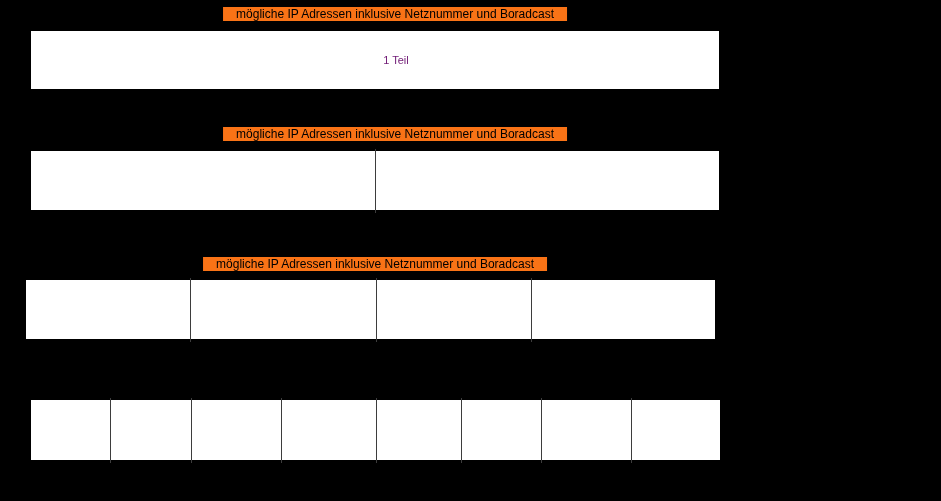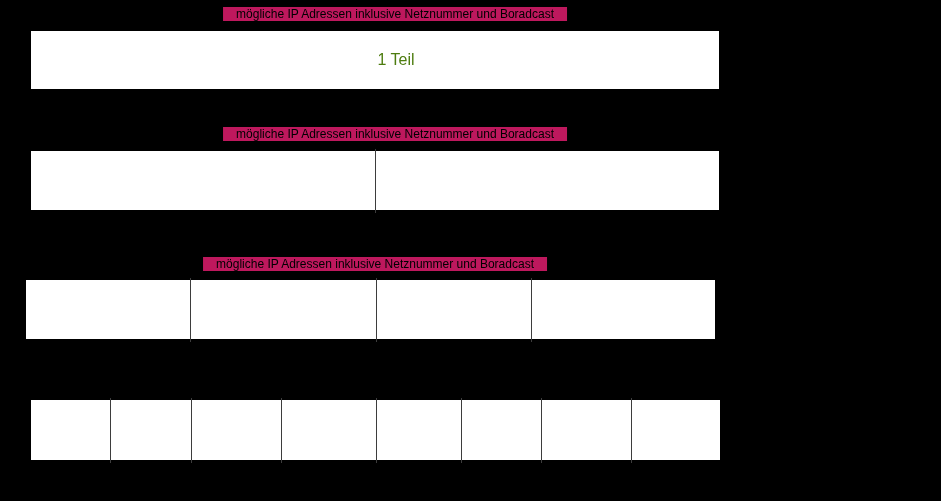--- a/index.html
+++ b/index.html
@@ -15,21 +15,21 @@
   }
   .canvas {
     position: relative;
     width: 941px;
     height: 501px;
     background: #000000;
   }
   .sec-title {
     position: absolute;
     transform: translateX(-50%);
-    background: #be185d;
+    background: #f97316;
     color: #000000;
     font-size: 12px;
     line-height: 14px;
     white-space: nowrap;
     padding: 0 13px;
   }
   .t1 { left: 395px; top: 7px; }
   .t2 { left: 395px; top: 127px; }
   .t3 { left: 375px; top: 257px; }
   .box {
@@ -37,22 +37,22 @@
     background: #ffffff;
     display: flex;
     align-items: center;
     justify-content: center;
   }
   .b1 { left: 31px; top: 31px; width: 688px; height: 58px; }
   .b2 { left: 31px; top: 151px; width: 688px; height: 59px; }
   .b3 { left: 26px; top: 280px; width: 689px; height: 59px; }
   .b4 { left: 31px; top: 400px; width: 689px; height: 60px; }
   .box-label {
-    color: #4d7c0f;
-    font-size: 16px;
+    color: #701a75;
+    font-size: 11px;
     margin-left: 42px;
   }
   .vdiv {
     position: absolute;
     top: -2px;
     bottom: -3px;
     width: 1px;
     background: #3d3d3d;
   }
 </style>

